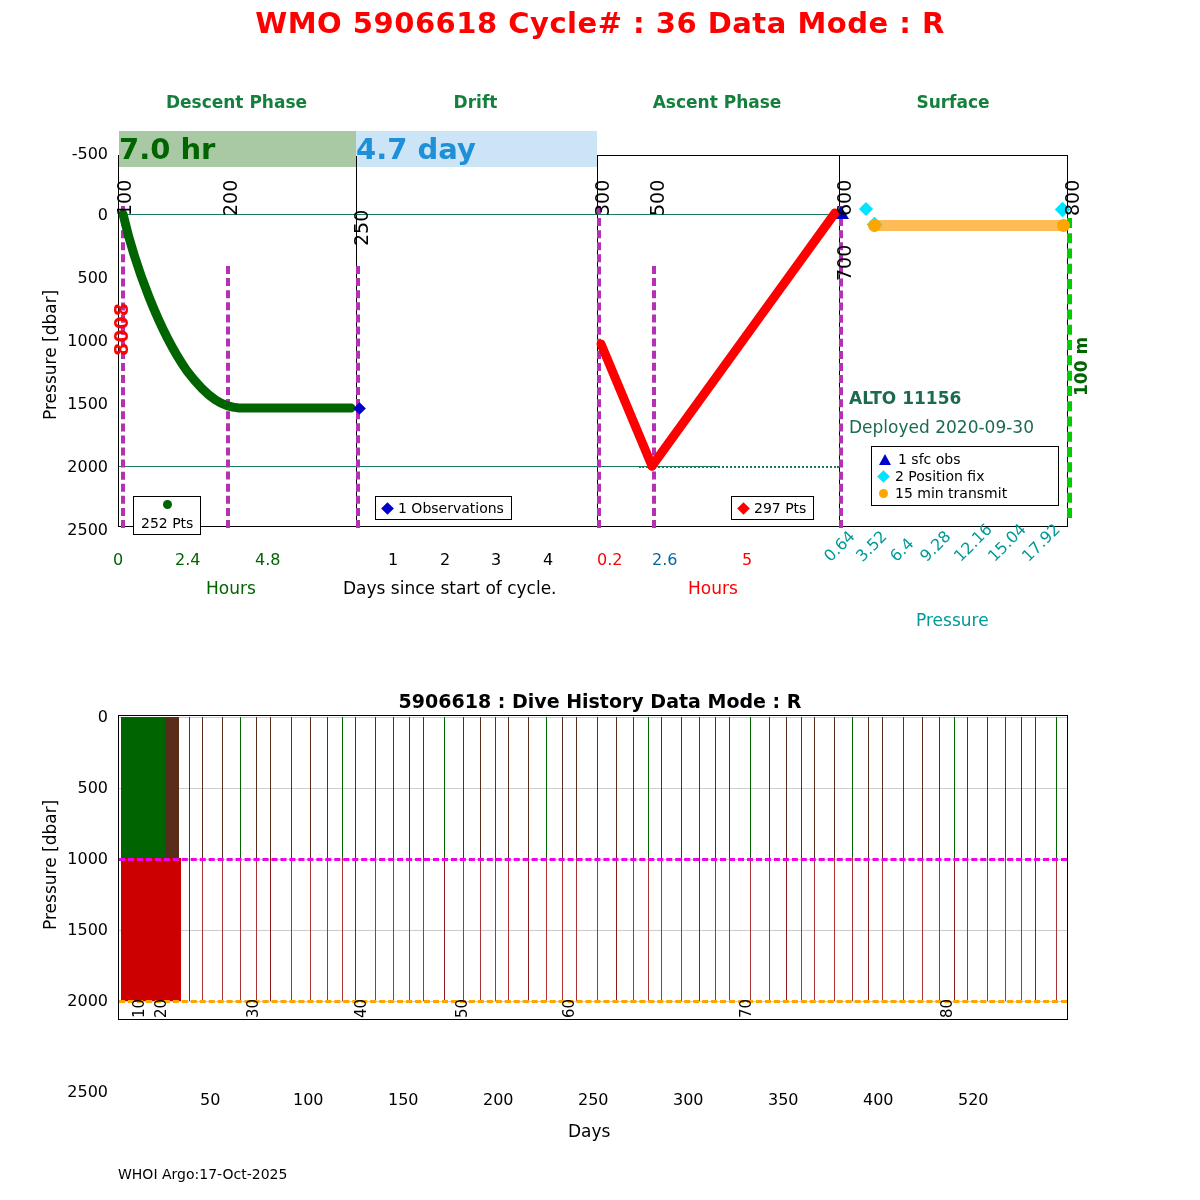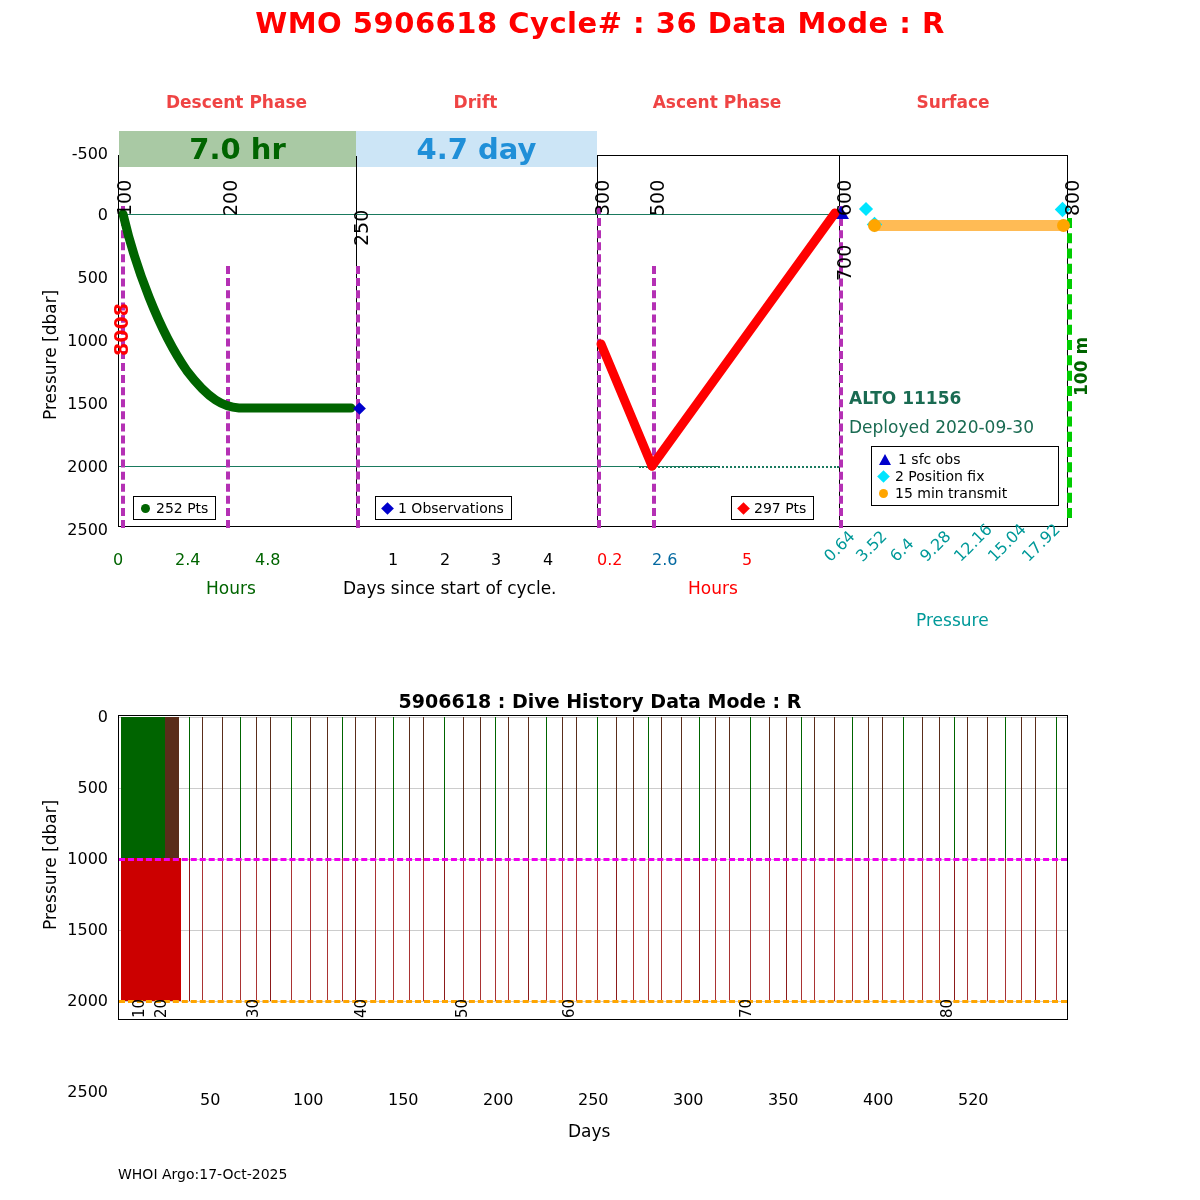--- a/index.html
+++ b/index.html
@@ -2,22 +2,22 @@
 <html><head>
 <meta charset="utf-8">
 <style>
   html,body{margin:0;padding:0;}
   body{width:1200px;height:1200px;background:#ffffff;font-family:"DejaVu Sans",sans-serif;position:relative;overflow:hidden;}
   .abs{position:absolute;}
   
   #main-title{top:6px;left:0;width:1200px;text-align:center;color:#ff0000;font-size:29px;font-weight:bold;letter-spacing:0.5px;}
   
   #panel1{left:118px;top:155px;width:950px;height:372px;border:1px solid #000;box-sizing:border-box;}
-  .phase-hdr{position:absolute;text-align:center;font-weight:bold;font-size:17px;color:#ef4444;}
-  .phase-band{position:absolute;height:36px;display:flex;align-items:center;justify-content:center;font-weight:bold;font-size:29px;}
+  .phase-hdr{position:absolute;text-align:center;font-weight:bold;font-size:17px;color:#15803d;}
+  .phase-band{position:absolute;height:36px;display:flex;align-items:center;justify-content:flex-start;font-weight:bold;font-size:29px;}
   
   .vsep{position:absolute;width:1px;background:#000;}
   .vdash{position:absolute;width:0;border-left:4px dashed #b430b4;}
   .hline{position:absolute;height:1px;background:#1a7a5e;}
   .hdot{position:absolute;height:0;border-top:2px dotted #1a7a5e;}
   
   .ylab{position:absolute;transform:rotate(-90deg);transform-origin:left top;font-size:17px;color:#000;}
   .ytick{position:absolute;font-size:16px;color:#000;text-align:right;width:52px;}
   .xtick{position:absolute;font-size:16px;}
   .xtitle{position:absolute;font-size:17px;}
@@ -93,21 +93,21 @@
   <div class="abs rot90" style="left:472px;top:60px;font-size:19px;color:#000;">300</div>
   <div class="abs rot90" style="left:527px;top:60px;font-size:19px;color:#000;">500</div>
   <div class="abs rot90" style="left:714px;top:60px;font-size:19px;color:#000;">600</div>
   <div class="abs rot90" style="left:714px;top:125px;font-size:19px;color:#000;">700</div>
   <div class="abs rot90" style="left:942px;top:60px;font-size:19px;color:#000;">800</div>
   <div class="abs rot90" style="left:952px;top:240px;font-size:17px;color:#006400;font-weight:bold;">100 m</div>
 
   <div class="abs" style="left:730px;top:232px;font-size:17px;font-weight:bold;color:#1a6b52;">ALTO 11156</div>
   <div class="abs" style="left:730px;top:261px;font-size:17px;color:#1a6b52;">Deployed 2020-09-30</div>
 
-  <div class="legendbox" style="left:14px;top:340px;">
+  <div class="legendbox" style="left:14px;top:340px;flex-direction:column;">
     <span class="dot" style="background:#006400;"></span>
     <span>252 Pts</span>
   </div>
   <div class="legendbox" style="left:256px;top:340px;">
     <span class="diamond" style="background:#0000cc;"></span>
     <span>1 Observations</span>
   </div>
   <div class="legendbox" style="left:612px;top:340px;">
     <span class="diamond" style="background:#ff0000;"></span>
     <span>297 Pts</span>

